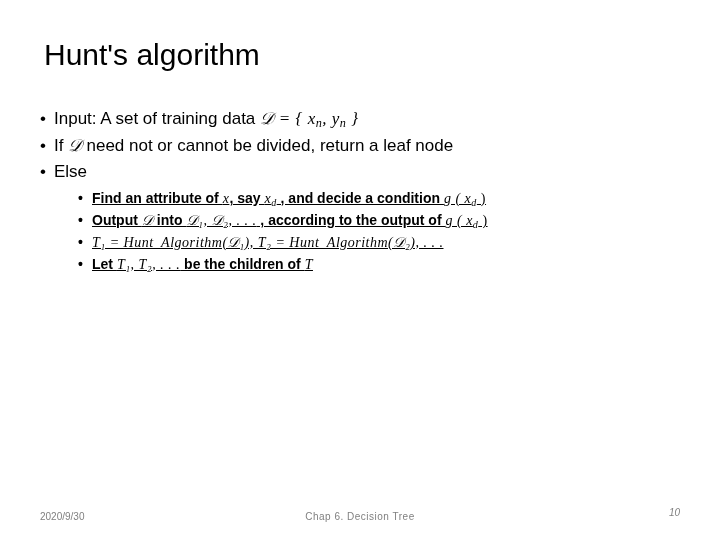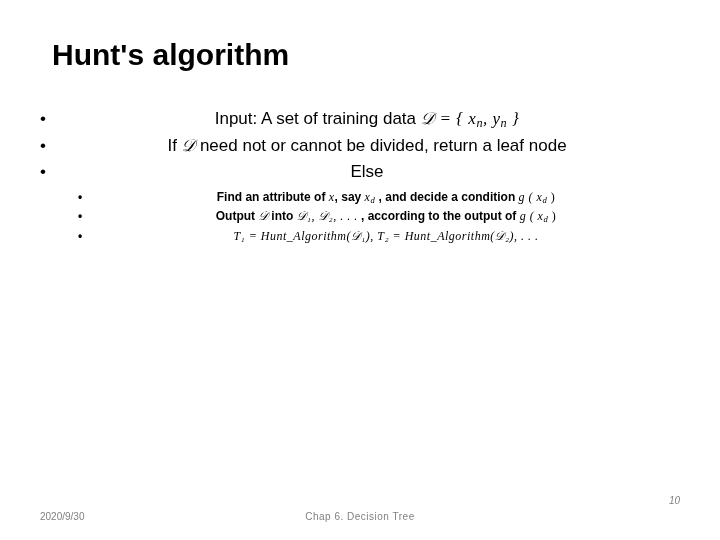--- a/index.html
+++ b/index.html
@@ -15,48 +15,48 @@
   }
   .slide {
     position: relative;
     width: 720px;
     height: 540px;
     box-sizing: border-box;
     padding: 38px 40px 0 40px;
   }
   .title {
     font-size: 30px;
-    font-weight: 700;
-    margin: 0 0 34px 12px;
+    font-weight: 400;
+    margin: 0 0 34px 4px;
   }
   ul.top {
     list-style: none;
     margin: 0;
     padding: 0;
     font-size: 17px;
     line-height: 1.55;
   }
   ul.top > li {
     position: relative;
     padding-left: 14px;
-    text-align: center;
   }
   ul.top > li::before {
     content: "•";
     position: absolute;
     left: 0;
     top: 0;
   }
   ul.sub {
     list-style: none;
     margin: 2px 0 12px 0;
     padding: 0 0 0 24px;
-    font-size: 12px;
+    font-size: 14px;
     font-weight: bold;
     line-height: 1.55;
+    text-decoration: underline;
   }
   ul.sub > li {
     position: relative;
     padding-left: 14px;
   }
   ul.sub > li::before {
     content: "•";
     position: absolute;
     left: 0;
     top: 0;
@@ -85,21 +85,21 @@
   .footer {
     position: absolute;
     bottom: 18px;
     left: 0;
     right: 0;
     font-size: 10px;
     color: #808080;
   }
   .f-left { position: absolute; left: 40px; bottom: 0; }
   .f-center { position: absolute; left: 0; right: 0; text-align: center; bottom: 0; letter-spacing: 0.5px;}
-  .f-right { position: absolute; right: 40px; bottom: 16px; font-style: italic; }
+  .f-right { position: absolute; right: 40px; bottom: 4px; font-style: italic; }
   .row { white-space: nowrap; }
 </style>
 </head>
 <body>
 
 <div class="slide">
 
   <h1 class="title">Hunt's algorithm</h1>
 
   <ul class="top">
@@ -124,20 +124,23 @@
         </li>
 
         <li class="row">
           <span>Output </span><span class="cal">𝒟</span><span> into </span><span class="math">𝒟₁, 𝒟₂, . . .</span><span> , according to the output of </span><span class="math"><span>g ( x</span><span class="sub-idx">d</span><span class="mathup"> )</span></span>
         </li>
 
         <li class="row">
           <span class="math">T₁ = Hunt_Algorithm(𝒟₁), T₂ = Hunt_Algorithm(𝒟₂), . . .</span>
         </li>
 
+        <li class="row">
+          <span>Let </span><span class="math">T₁, T₂, . . .</span><span> be the children of </span><span class="math">T</span>
+        </li>
 
       </ul>
     </li>
 
 
   </ul>
 
   <div class="footer">
     <span class="f-left">2020/9/30</span>
     <span class="f-center">Chap 6. Decision Tree</span>

